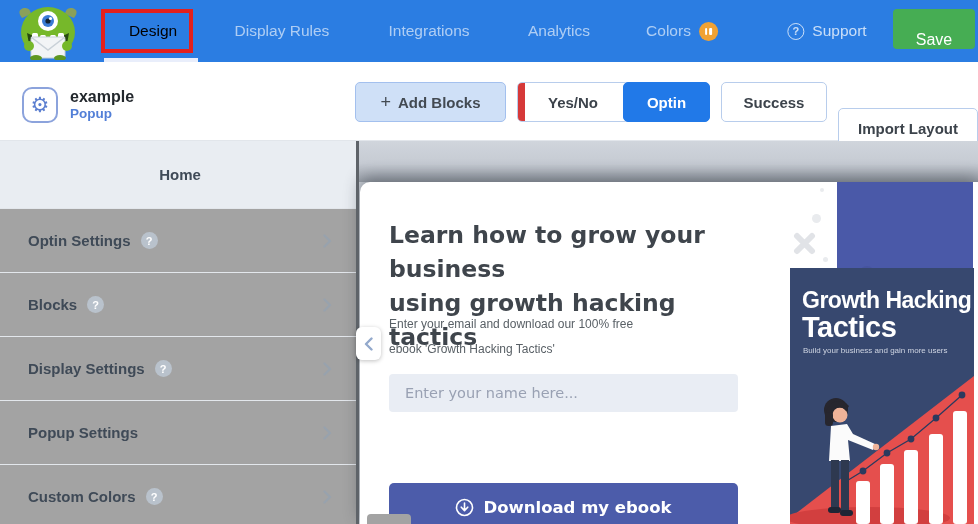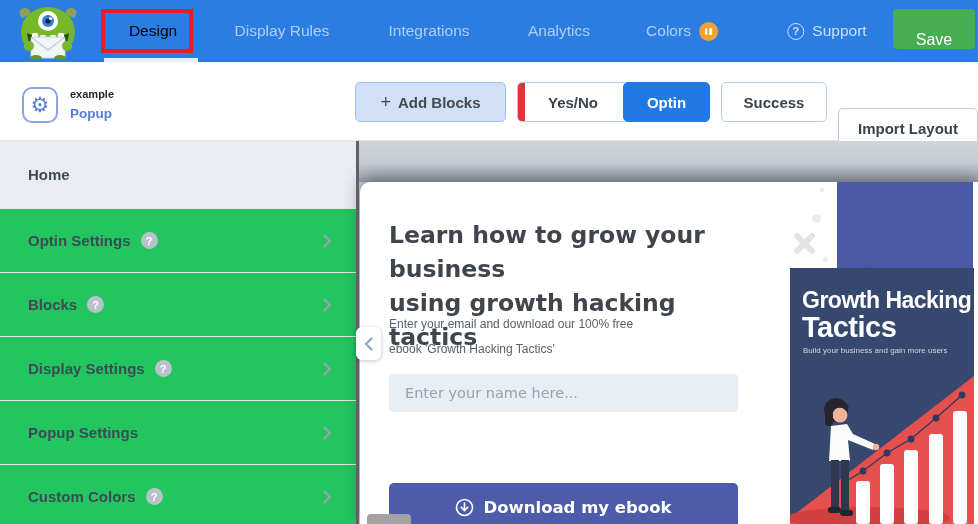--- a/index.html
+++ b/index.html
@@ -25,37 +25,37 @@
   .pause-badge i{display:block;width:2.5px;height:7px;background:#fff;border-radius:1px;}
   .q-circle{width:17px;height:17px;border-radius:50%;border:1.5px solid rgba(255,255,255,.75);
             display:flex;align-items:center;justify-content:center;font-size:11px;font-weight:700;}
   .save-btn{position:absolute;left:893px;top:9px;width:82px;height:40px;border-radius:4px;background:#46ad53;
             color:#fff;font-size:16px;display:flex;align-items:flex-end;justify-content:center;cursor:pointer;}
 
   
   .toolbar{position:absolute;left:0;top:62px;width:978px;height:79px;background:#fff;border-bottom:1px solid #e2e6eb;}
   .gear-tile{position:absolute;left:22px;top:25px;width:36px;height:36px;border:2px solid #8ca3dc;border-radius:10px;
              color:#5c7fd0;font-size:21px;display:flex;align-items:center;justify-content:center;cursor:pointer;}
-  .camp-name{position:absolute;left:70px;top:26px;font-size:11px;font-weight:700;color:#23282d;}
+  .camp-name{position:absolute;left:70px;top:26px;font-size:16px;font-weight:700;color:#23282d;}
   .camp-type{position:absolute;left:70px;top:44px;font-size:13.5px;font-weight:700;color:#527fd7;}
   .tb-btn{position:absolute;top:20px;height:40px;border-radius:5px;display:flex;align-items:center;justify-content:center;
           font-size:15px;font-weight:700;color:#3c434b;background:#fff;border:1px solid #b8cdec;cursor:pointer;overflow:hidden;}
   .btn-add{left:355px;width:151px;background:#cfe0f7;border-color:#a3c0ee;color:#434a52;gap:7px;}
   .btn-yesno{left:517px;width:112px;position:absolute;align-items:center;}
   .btn-yesno .redbar{position:absolute;left:0;top:0;width:7px;height:100%;background:#d63939;}
   .btn-optin{left:623px;width:87px;background:#2179e8;border-color:#2179e8;color:#fff;}
   .btn-success{left:721px;width:106px;}
   .btn-import{left:838px;width:140px;margin-top:26px;}
 
   
   .sidebar{position:absolute;left:0;top:141px;width:356px;bottom:0;background:#f7f9fc;}
   .side-row{position:relative;display:flex;align-items:center;height:64px;padding:0 24px 0 28px;
-            border-bottom:1px solid #e3e7ec;background:#22c55e;cursor:pointer;
+            border-bottom:1px solid #e3e7ec;background:#a3a3a3;cursor:pointer;
             font-size:15px;font-weight:700;color:#3f4a57;gap:10px;}
-  .side-row.current{height:68px;background:#e9edf2;}
+  .side-row.current{height:68px;background:#e9edf2;justify-content:center;}
   .help-dot{width:17px;height:17px;border-radius:50%;background:#b9c2cc;color:#fff;font-size:11px;font-weight:700;
             display:flex;align-items:center;justify-content:center;flex:0 0 auto;}
   .side-chev{margin-left:auto;display:flex;}
 
   
   .divider{position:absolute;left:356px;top:141px;width:3px;bottom:0;background:#5e6369;z-index:4;}
   .canvas{position:absolute;left:359px;top:141px;right:0;bottom:0;background:#cfd4db;}
   .canvas-band{position:absolute;left:0;top:0;right:0;height:41px;background:linear-gradient(#d0d5dc 0%,#c6cbd3 55%,#9da3ac 100%);}
   .popup-card{position:absolute;left:1px;top:41px;right:0;bottom:0;background:#fff;border-radius:10px 0 0 0;
               box-shadow:0 -5px 16px rgba(45,50,60,.45);}

